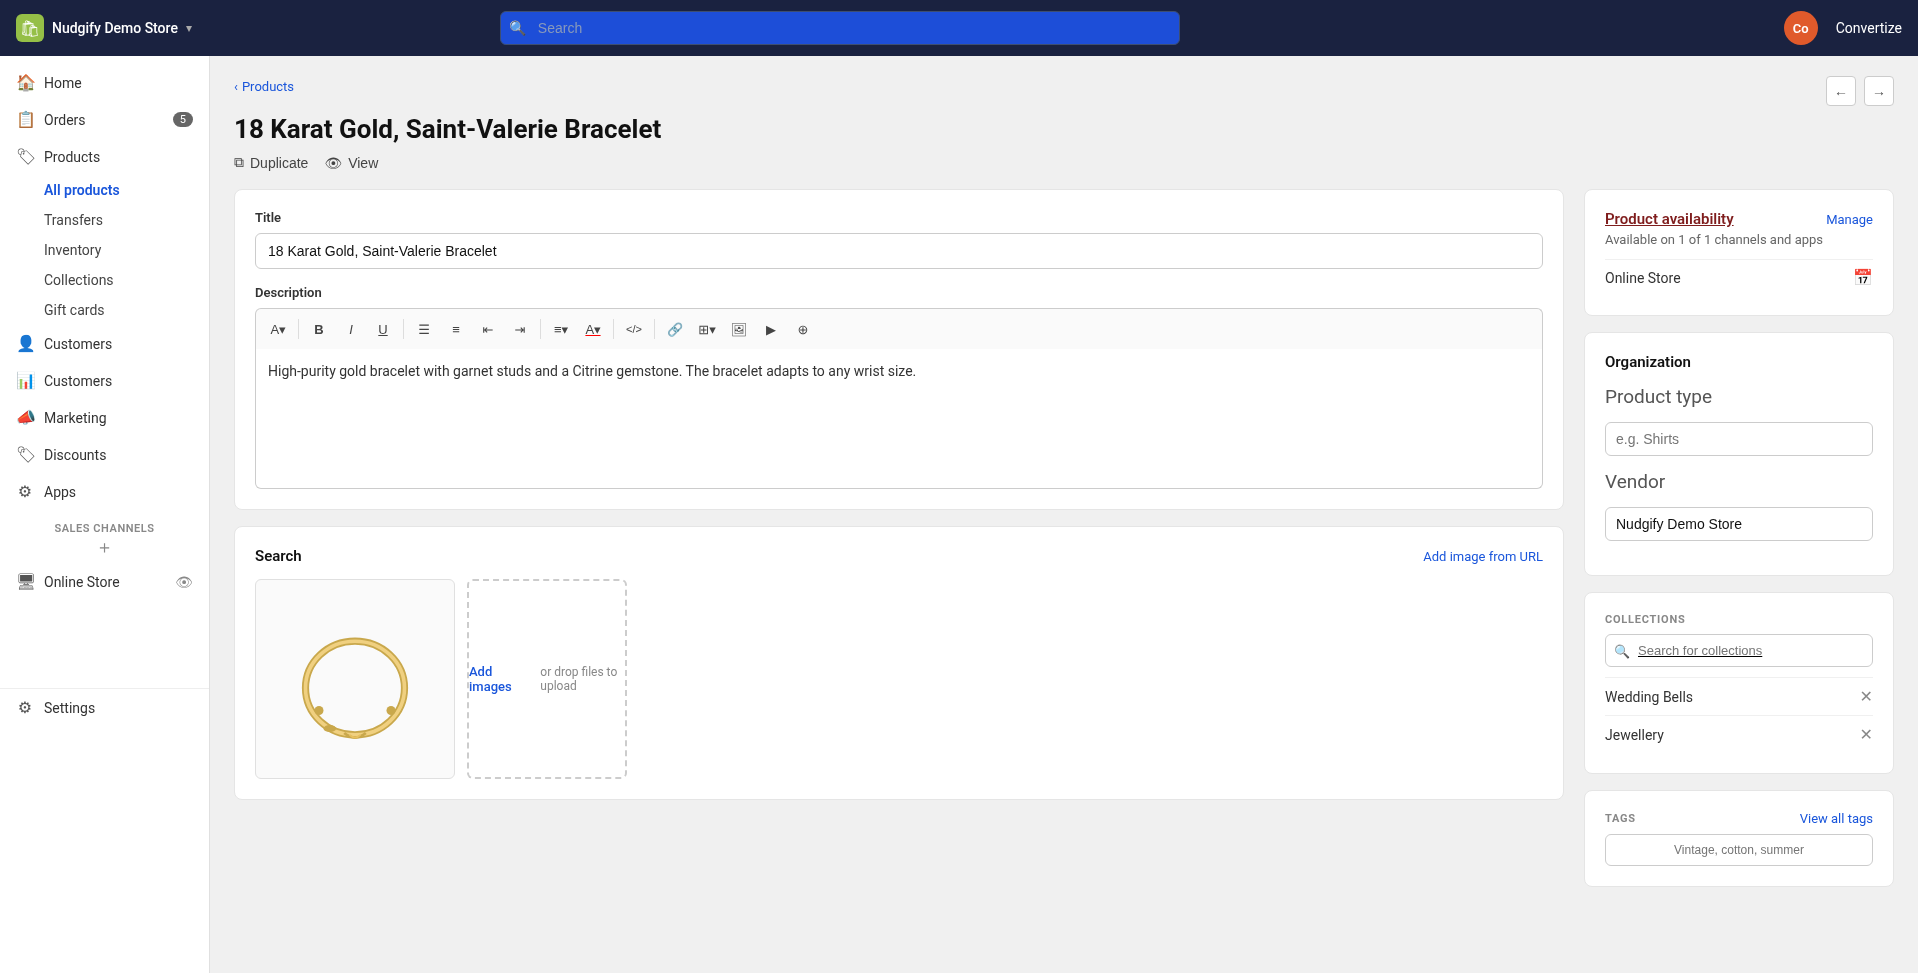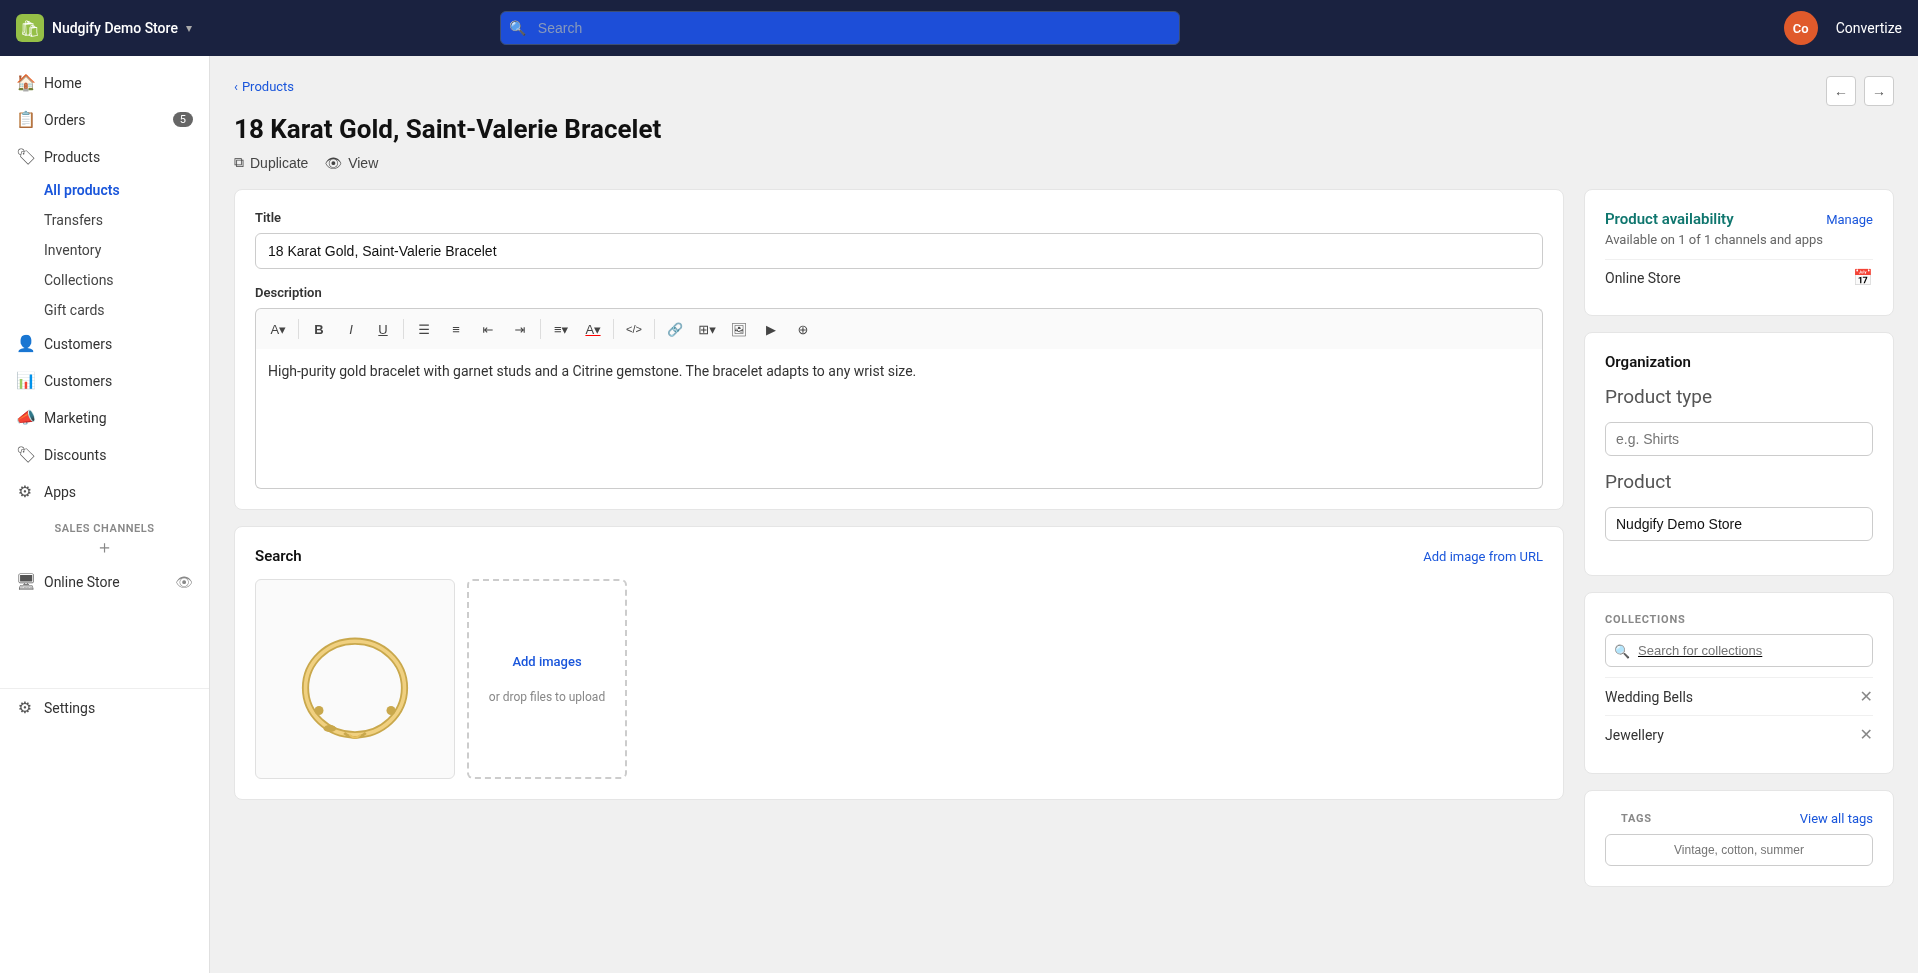--- a/index.html
+++ b/index.html
@@ -251,36 +251,36 @@
       overflow: hidden;
       background: #fafafa;
       display: flex; align-items: center; justify-content: center;
     }
     .image-thumb svg, .image-thumb img { max-width: 100%; max-height: 100%; }
     .upload-box {
       width: 160px; height: 200px;
       border: 2px dashed #ccc;
       border-radius: 6px;
       display: flex;
-      flex-direction: column;
+      flex-direction: row;
       align-items: center;
       justify-content: center;
       gap: 21px;
       cursor: pointer;
       color: #1a56db;
       font-size: 13px;
     }
     .upload-box-subtext { color: #888; font-size: 12px; }
 
     
     .availability-card .avail-header {
       display: flex; align-items: center; justify-content: space-between;
       margin-bottom: 4px;
     }
-    .avail-title { font-size: 15px; font-weight: 600; color: #0f766e; }
+    .avail-title { font-size: 15px; font-weight: 600; color: #7f1d1d; text-decoration: underline; }
     .manage-link { font-size: 13px; color: #1a56db; cursor: pointer; }
     .avail-sub { font-size: 13px; color: #666; margin-bottom: 12px; }
     .channel-row {
       display: flex; align-items: center; justify-content: space-between;
       padding: 8px 0;
       font-size: 14px;
       color: #333;
       border-top: 1px solid #f0f0f0;
     }
     .calendar-icon { color: #888; font-size: 16px; cursor: pointer; }
@@ -339,21 +339,21 @@
       font-size: 14px;
       color: #333;
     }
     .collection-remove { cursor: pointer; color: #888; font-size: 16px; }
 
     
     .tags-header {
       display: flex; align-items: center; justify-content: space-between;
       margin-bottom: 8px;
     }
-    .tags-title { font-size: 11px; font-weight: 700; text-transform: uppercase; letter-spacing: 0.07em; color: #888; margin-left: 16px; }
+    .tags-title { font-size: 11px; font-weight: 700; text-transform: uppercase; letter-spacing: 0.07em; color: #888; }
     .view-all-link { font-size: 13px; color: #1a56db; cursor: pointer; }
     .tags-input {
       width: 100%;
       border: 1px solid #ccc;
       border-radius: 6px;
       padding: 8px 10px;
       font-size: 12px;
       color: #999;
       outline: none;
       text-align: center;
@@ -562,21 +562,21 @@
           </div>
         </div>
 
         <div class="card org-card">
           <div class="org-title">Organization</div>
           <div class="field-group">
             <div class="field-label">Product type</div>
             <input class="select-input" type="text" placeholder="e.g. Shirts" style="">
           </div>
           <div class="field-group">
-            <div class="field-label">Product</div>
+            <div class="field-label">Vendor</div>
             <select class="select-input has-value"><option>Nudgify Demo Store</option></select>
           </div>
         </div>
 
         <div class="card">
           <div class="collections-section-label">COLLECTIONS</div>
           <div class="collections-search">
             <span class="collections-search-icon">🔍</span>
             <input type="text" placeholder="Search for collections" style="">
           </div>

